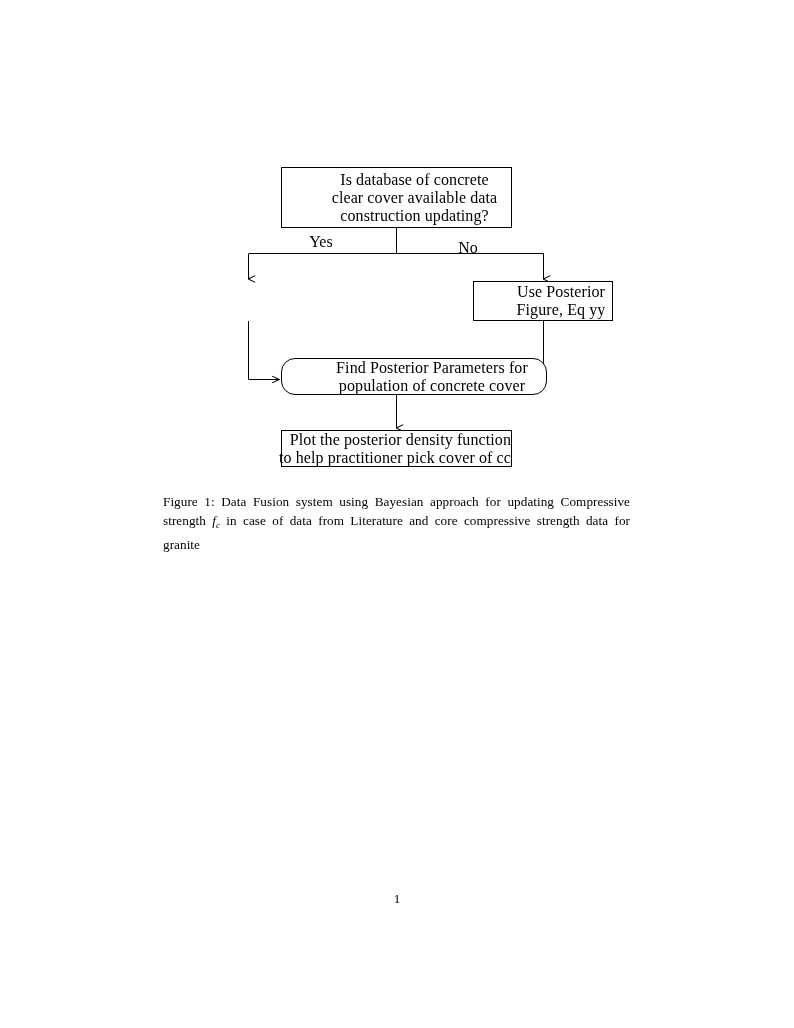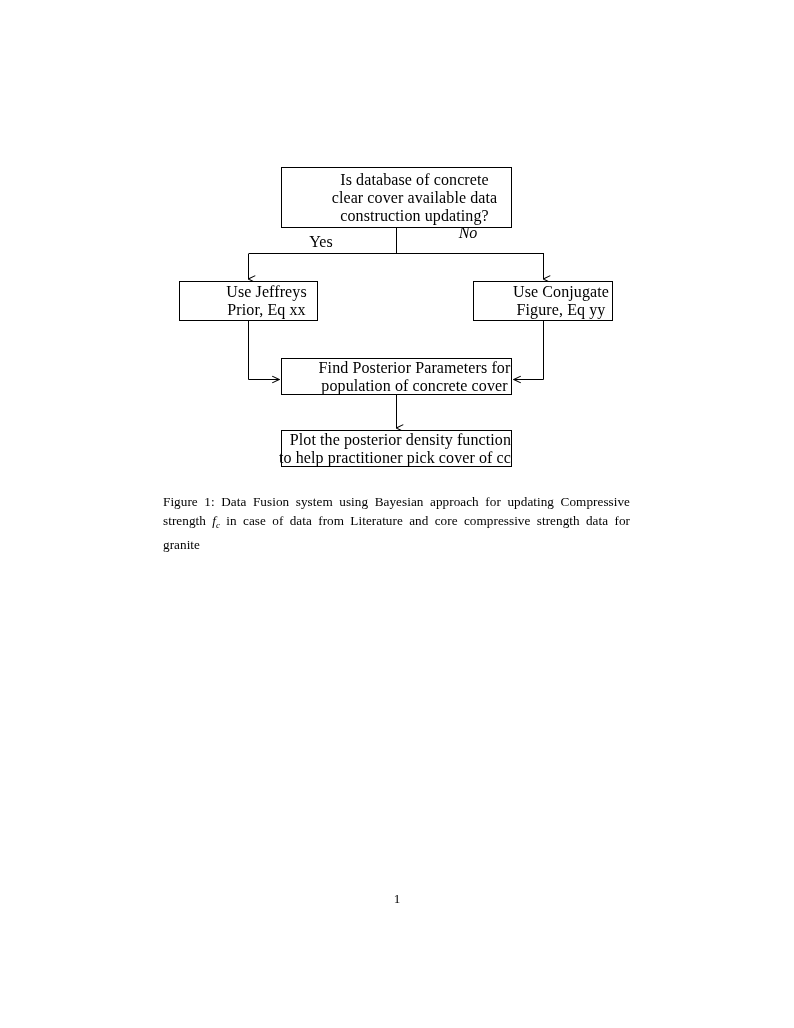--- a/index.html
+++ b/index.html
@@ -46,32 +46,32 @@
     font-size: 16px;
     line-height: 18px;
     letter-spacing: 0.1px;
     padding-left: 36px;
   }
   .node .ln { display: block; white-space: nowrap; }
 
   #node-decision { left: 281px; top: 167px; width: 231px; height: 61px; }
   #node-jeffreys  { left: 179px; top: 281px; width: 139px; height: 40px; }
   #node-conjugate { left: 473px; top: 281px; width: 140px; height: 40px; }
-  #node-posterior { left: 281px; top: 358px; width: 231px; height: 37px; }
+  #node-posterior { left: 281px; top: 358px; width: 266px; height: 37px; border-radius: 14px; }
   #node-plot      { left: 281px; top: 430px; width: 231px; height: 37px; align-items: flex-end; }
 
   .edge-label {
     position: absolute;
     font-size: 16px;
     line-height: 14px;
     text-align: center;
     white-space: nowrap;
   }
   #label-yes { left: 281px; top: 235px; width: 80px; }
-  #label-no  { left: 428px; top: 226px; width: 80px; font-style: italic; }
+  #label-no  { left: 428px; top: 241px; width: 80px; }
 
   #edges {
     position: absolute;
     left: 0; top: 0;
     width: 794px;
     height: 490px;
     pointer-events: none;
   }
 
   
@@ -141,27 +141,23 @@
 
       <path d="M396.5,395 L396.5,428" stroke="#000000" stroke-width="1" fill="none" marker-end="url(#arrowDown)"></path>
     </svg>
 
     <div class="node" id="node-decision">
       <span class="ln">Is database of concrete</span>
       <span class="ln">clear cover available data</span>
       <span class="ln">construction updating?</span>
     </div>
 
-    <div class="node" id="node-jeffreys">
-      <span class="ln">Use Jeffreys</span>
-      <span class="ln">Prior, Eq xx</span>
-    </div>
 
     <div class="node" id="node-conjugate">
-      <span class="ln">Use Conjugate</span>
+      <span class="ln">Use Posterior</span>
       <span class="ln">Figure, Eq yy</span>
     </div>
 
     <div class="node" id="node-posterior">
       <span class="ln">Find Posterior Parameters for</span>
       <span class="ln">population of concrete cover</span>
     </div>
 
     <div class="node" id="node-plot">
       <span class="ln">Plot the posterior density function</span>

